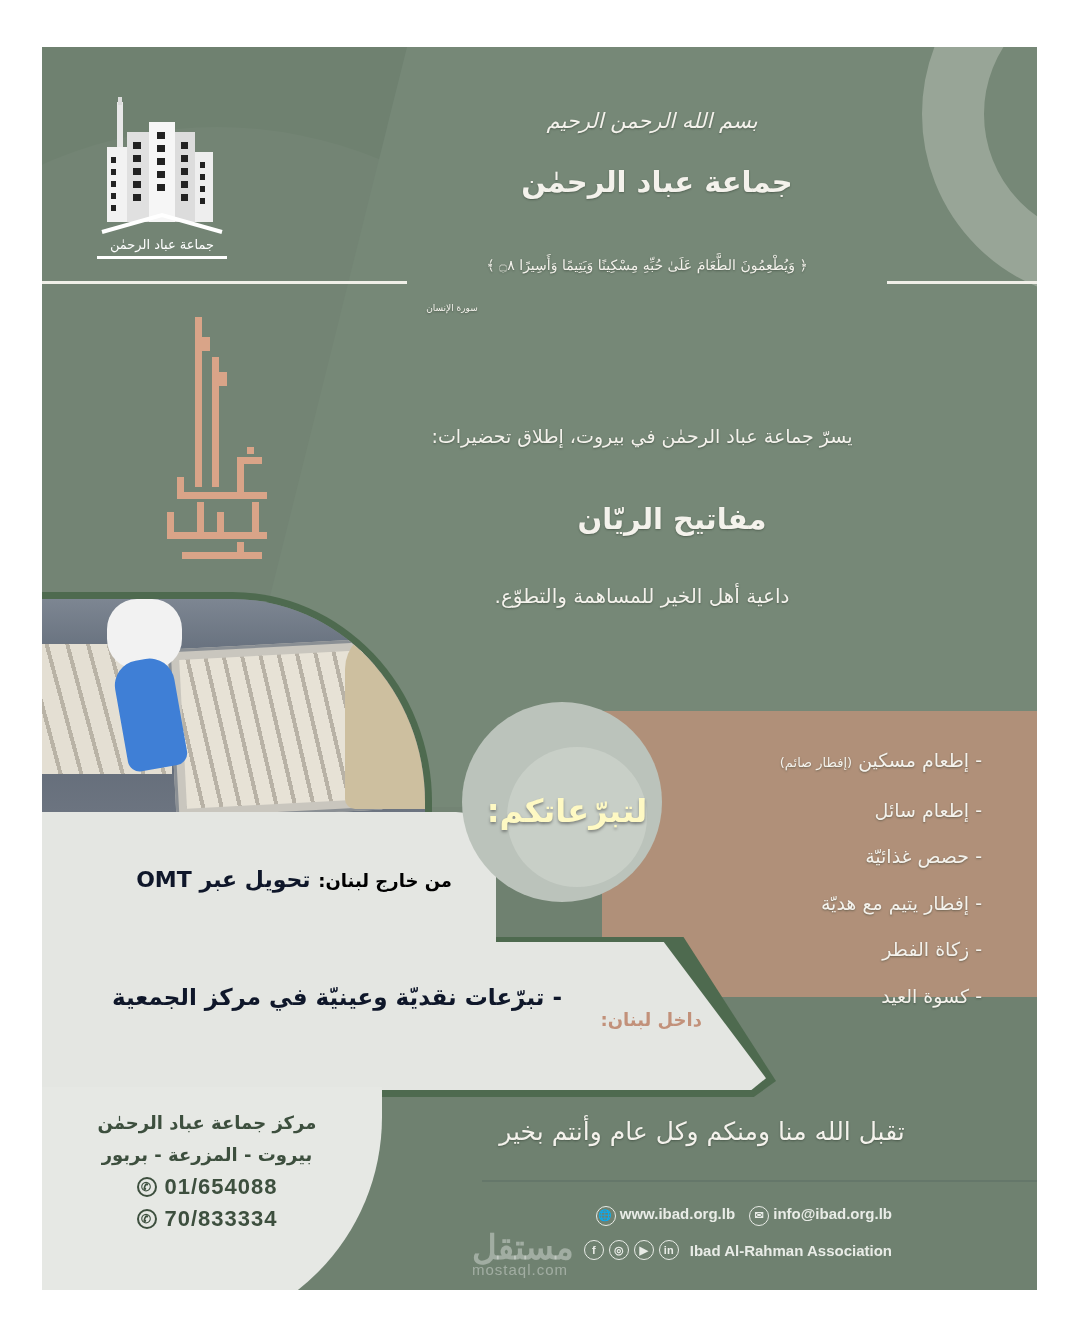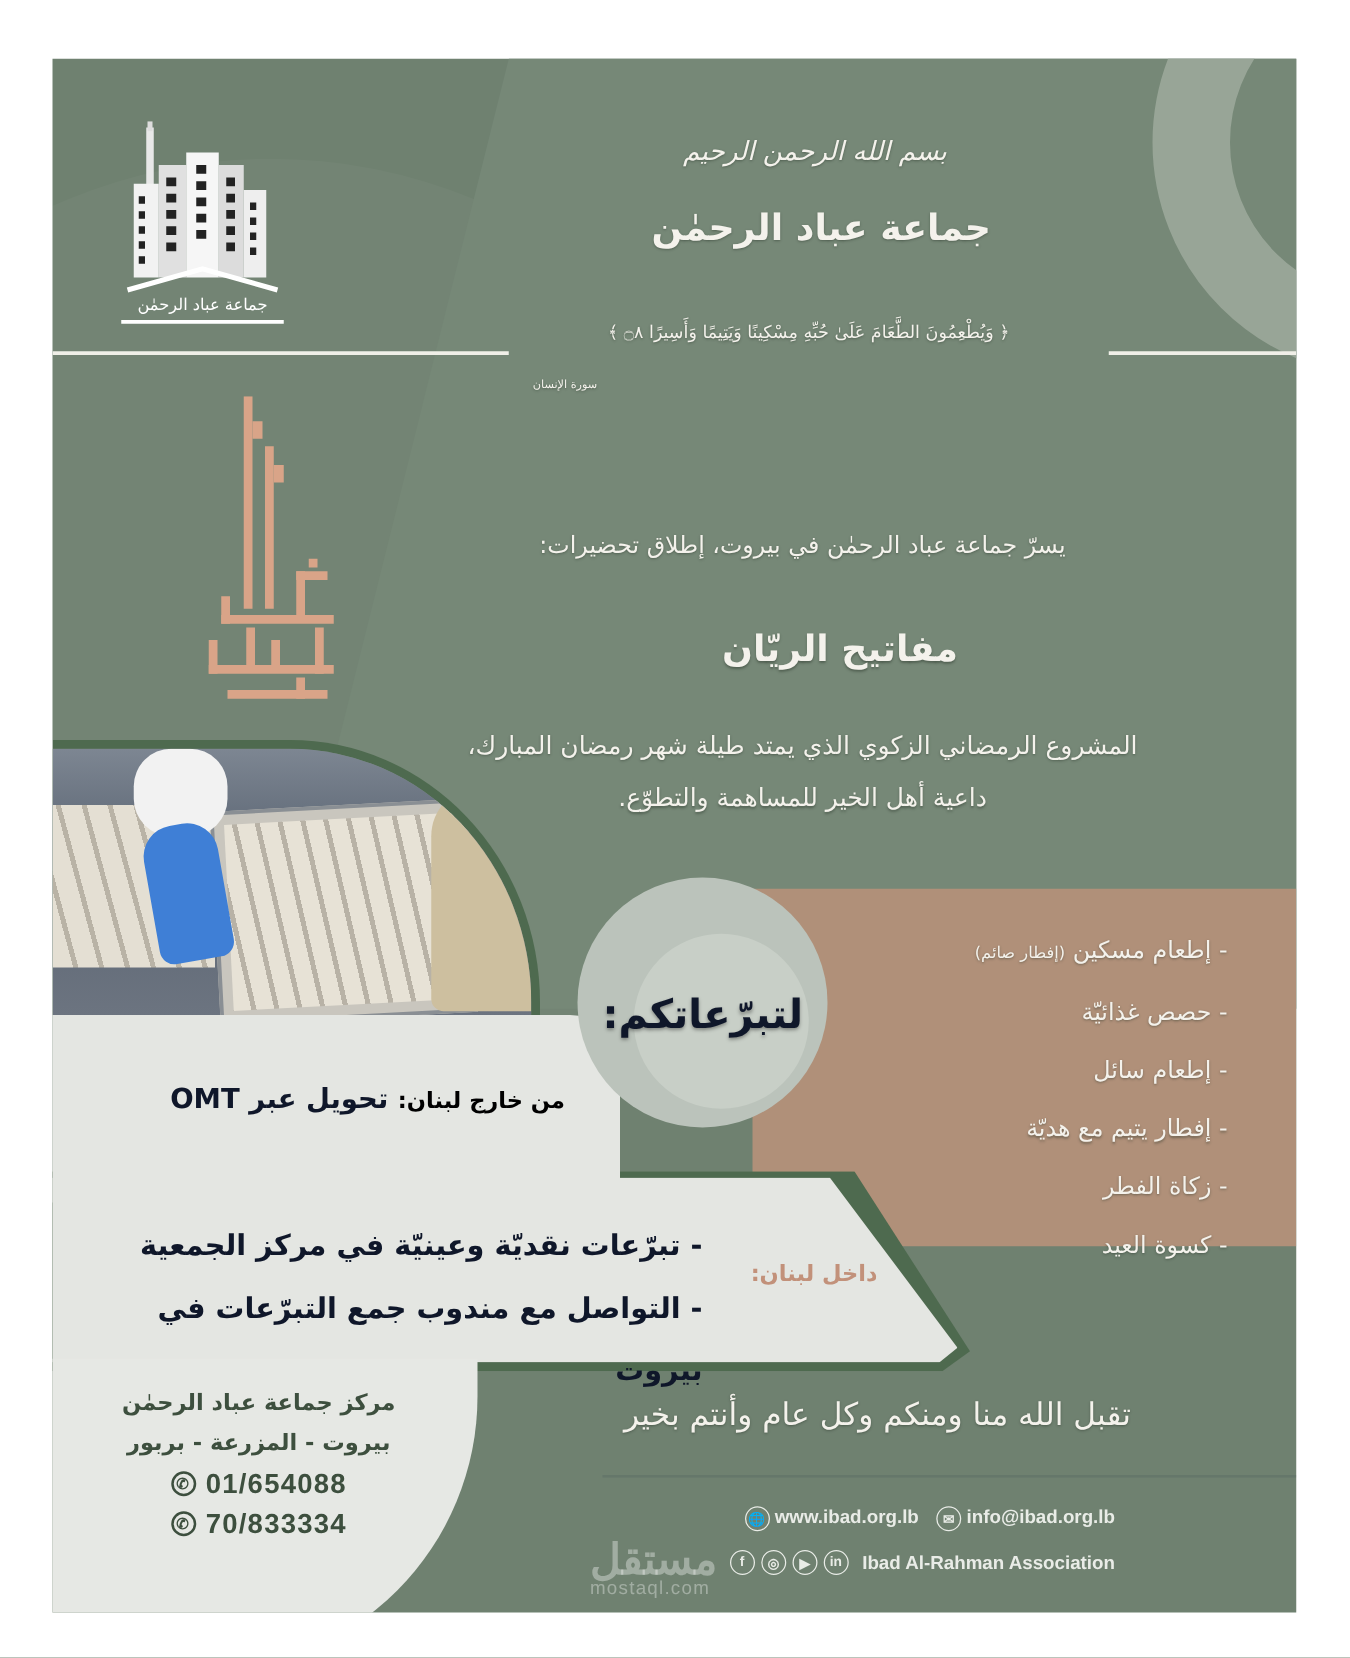--- a/index.html
+++ b/index.html
@@ -68,21 +68,21 @@
   .bucket { position:absolute; right:0; top:30px; width:80px; height:180px; background:#cdbf9f; border-radius:40px 0 0 10px; }
 
   
   .brown-panel { left:560px; top:664px; width:435px; height:286px; background:#b09079; }
   .donation-list { left:600px; top:690px; width:340px; text-align:right; font-size:19px; line-height:46.5px; }
   .donation-list small { font-size:13px; }
 
   
   .circle-outer { left:420px; top:655px; width:200px; height:200px; border-radius:50%; background:#bbc3bb; }
   .circle-inner { left:465px; top:700px; width:140px; height:140px; border-radius:50%; background:#c8cfc7; }
-  .circle-label { left:440px; top:745px; width:170px; text-align:left; font-size:32px; font-weight:bold; color:#0f172a; text-shadow:0 2px 3px rgba(0,0,0,.35); }
+  .circle-label { left:440px; top:745px; width:170px; text-align:center; font-size:32px; font-weight:bold; color:#fef9c3; text-shadow:0 2px 3px rgba(0,0,0,.35); }
   .light-panel-shape { left:-6px; top:765px; width:460px; height:150px; background:#e4e6e2; border-top-right-radius:40px; }
   .light-panel-low { left:-6px; top:895px; width:730px; height:148px; background:#e4e6e2;
     clip-path:polygon(0 0, 86% 0, 100% 92%, 98% 100%, 0 100%);
   }
   .light-border-low { left:-6px; top:890px; width:740px; height:160px; background:#4e6a4f;
     clip-path:polygon(0 0, 87.5% 0, 100% 90%, 97% 100%, 0 100%);
   }
   .abroad { left:40px; top:820px; width:370px; text-align:right; direction:rtl; font-size:22px; font-weight:bold; }
   .abroad .lbl { color:#000000; font-size:18px; }
   .abroad .val { color:#0f172a; }
@@ -182,60 +182,58 @@
         <rect x="115" y="185" width="7" height="37"></rect>
         <rect x="45" y="235" width="80" height="7"></rect>
         <rect x="100" y="225" width="7" height="17"></rect>
       </g>
     </svg>
   </div>
 
   <div class="abs intro white-txt rtl">يسرّ جماعة عباد الرحمٰن في بيروت، إطلاق تحضيرات:</div>
   <div class="abs project-name white-txt rtl">مفاتيح الريّان</div>
   <div class="abs desc white-txt rtl">
-    <div>المشروع الرمضاني الزكوي الذي يمتد طيلة شهر رمضان المبارك،</div>
     <div>داعية أهل الخير للمساهمة والتطوّع.</div>
   </div>
 
   <div class="abs photo-wrap">
     <div class="photo">
       <div class="meat-left"></div>
       <div class="tray"></div>
       <div class="sleeve"></div>
       <div class="glove"></div>
       <div class="bucket"></div>
     </div>
   </div>
 
   <div class="abs brown-panel"></div>
   <div class="abs donation-list white-txt rtl">
     <div><span>- إطعام مسكين</span> <small>(إفطار صائم)</small></div>
+    <div>- إطعام سائل</div>
     <div>- حصص غذائيّة</div>
-    <div>- إطعام سائل</div>
     <div>- إفطار يتيم مع هديّة</div>
     <div>- زكاة الفطر</div>
     <div>- كسوة العيد</div>
   </div>
 
   <div class="abs light-border-low"></div>
   <div class="abs light-panel-low"></div>
   <div class="abs light-panel-shape"></div>
 
   <div class="abs circle-outer"></div>
   <div class="abs circle-inner"></div>
   <div class="abs circle-label rtl">لتبرّعاتكم:</div>
 
   <div class="abs abroad">
     <span class="lbl">من خارج لبنان:</span>
     <span class="val">تحويل عبر OMT</span>
   </div>
   <div class="abs inside-label rtl">داخل لبنان:</div>
   <div class="abs inside-list rtl">
     <div>- تبرّعات نقديّة وعينيّة في مركز الجمعية</div>
-    <div>- التواصل مع مندوب جمع التبرّعات في بيروت</div>
   </div>
 
   <div class="abs blessing white-txt rtl">تقبل الله منا ومنكم وكل عام وأنتم بخير</div>
   <div class="abs bottom-divider"></div>
 
   <div class="abs address-blob"></div>
   <div class="abs address">
     <div class="rtl">مركز جماعة عباد الرحمٰن</div>
     <div class="rtl">بيروت - المزرعة - بربور</div>
     <div class="phone-row">

